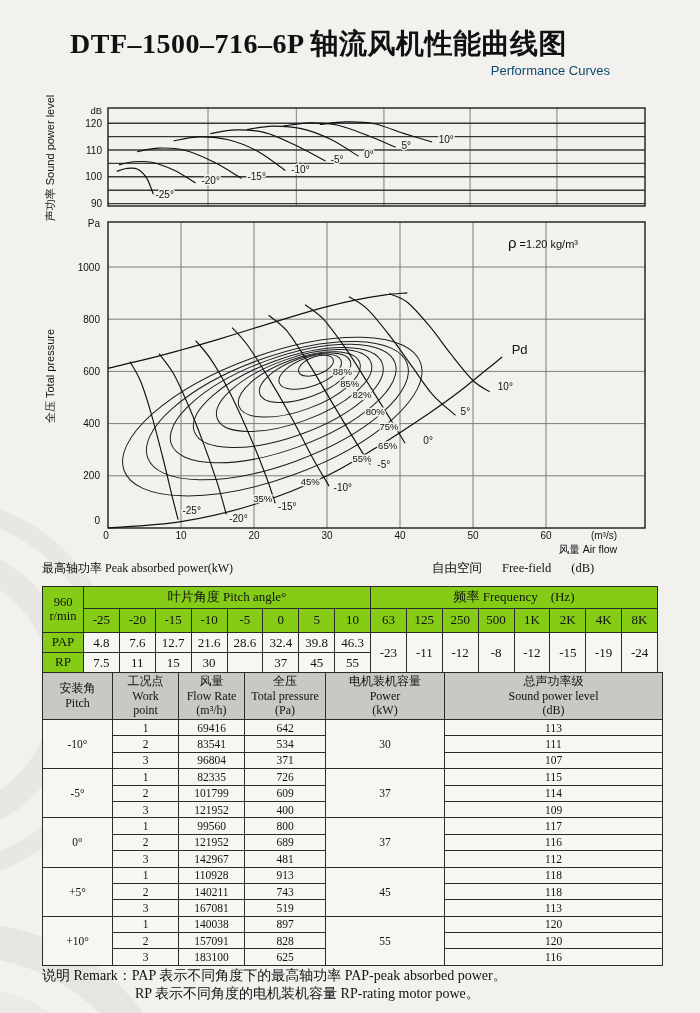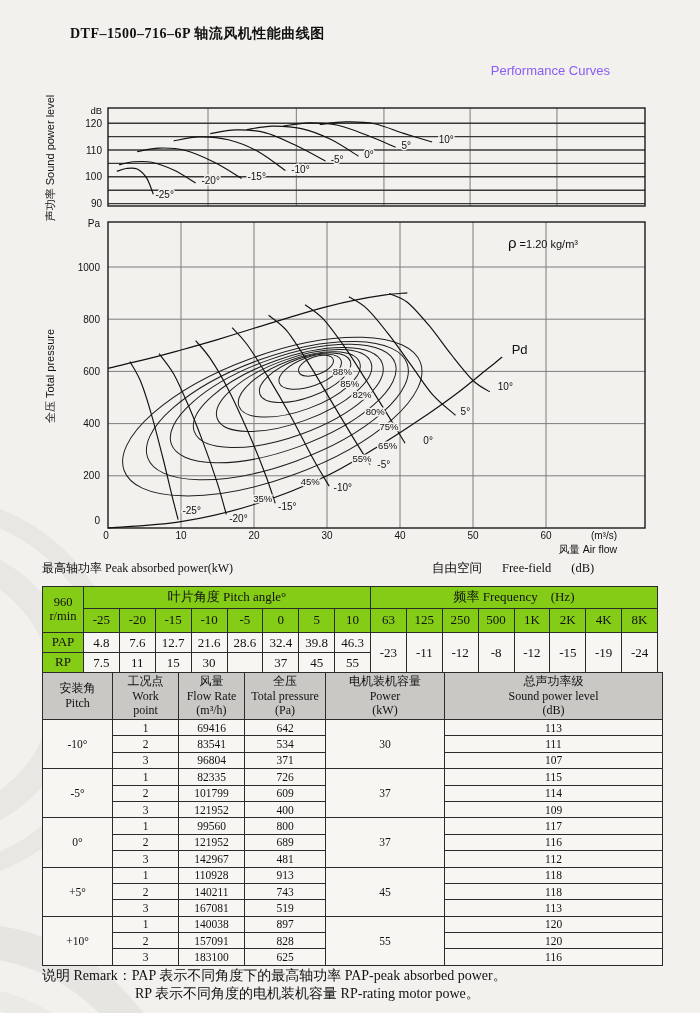--- a/index.html
+++ b/index.html
@@ -1,22 +1,22 @@
 <!DOCTYPE html>
 <html><head>
 <meta charset="utf-8">
 <style>
   html,body{margin:0;padding:0;background:#d8d8d8}
   #page{position:relative;width:700px;height:1013px;background:#f2f1ee;overflow:hidden;
         font-family:"Liberation Serif",serif;color:#111}
   #wm,#charts{position:absolute;left:0;top:0;pointer-events:none}
   .abs{position:absolute}
-  #title{left:70px;top:25px;font-size:14px;font-weight:bold;letter-spacing:.5px;white-space:nowrap}
+  #title{left:70px;top:25px;font-size:28px;font-weight:bold;letter-spacing:.5px;white-space:nowrap}
   #subtitle{left:410px;top:63px;width:200px;text-align:right;font-size:13px;
-            font-family:"Liberation Sans",sans-serif;color:#8b5cf6}
+            font-family:"Liberation Sans",sans-serif;color:#0c4a6e}
   #caption-left{left:42px;top:560px;font-size:12px;white-space:pre}
   #caption-right{left:432px;top:560px;font-size:12.5px}
   #caption-right span{margin-right:20px}
   svg text{font-family:"Liberation Sans",sans-serif;fill:#111}
   table{border-collapse:collapse;position:absolute;table-layout:fixed}
   th,td{border:1px solid #2b2b2b;text-align:center;padding:0;overflow:hidden;
         font-family:"Liberation Serif",serif;font-weight:normal}
   #power-table{left:42px;top:586px;width:616px;font-size:13px;border:1.6px solid #1b1b1b}
   #power-table th{background:#84cc16;line-height:1.1}
   #power-table td{background:#f7f6f3}

